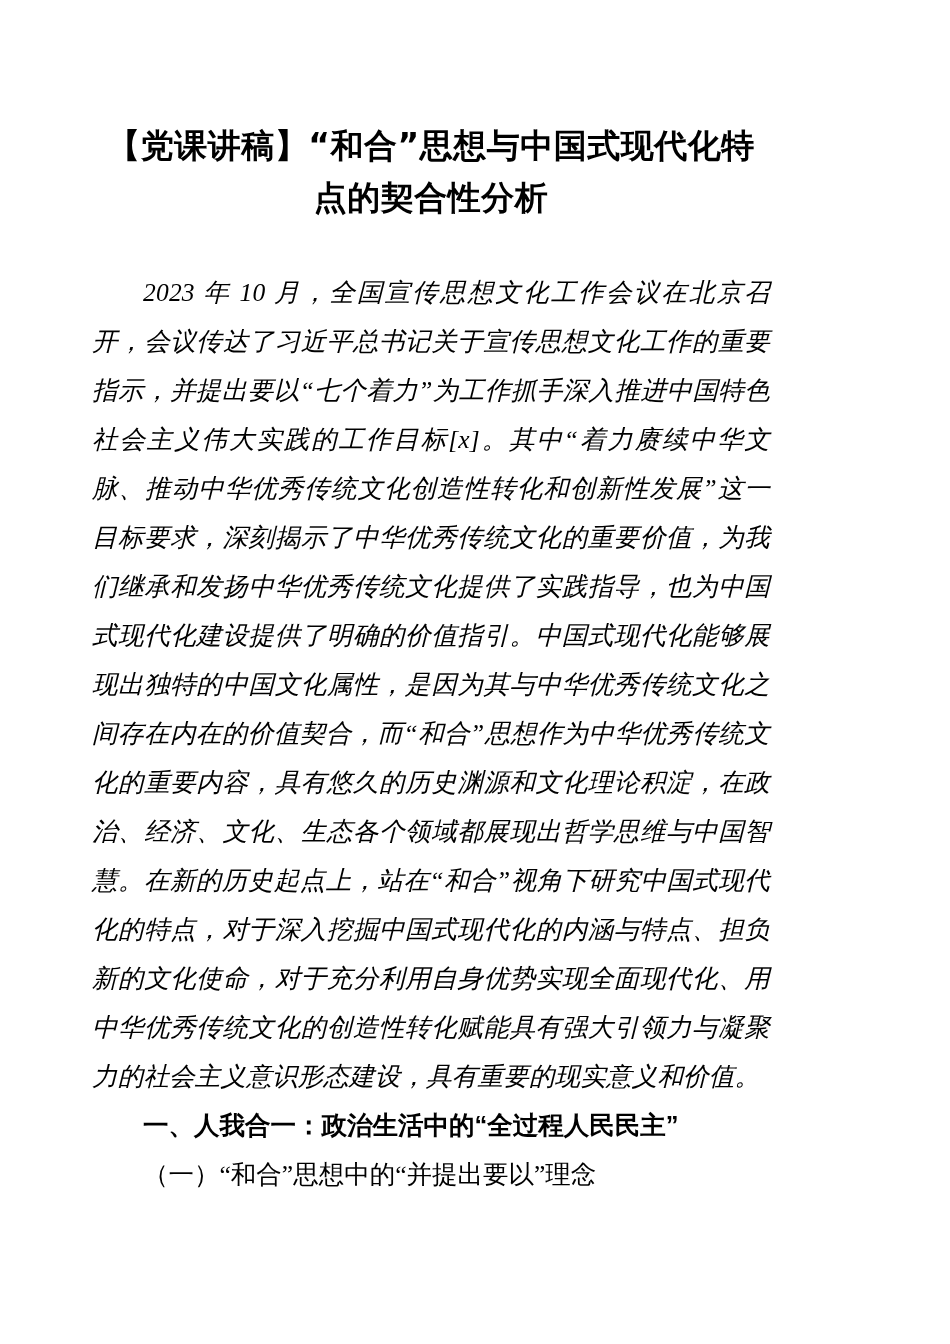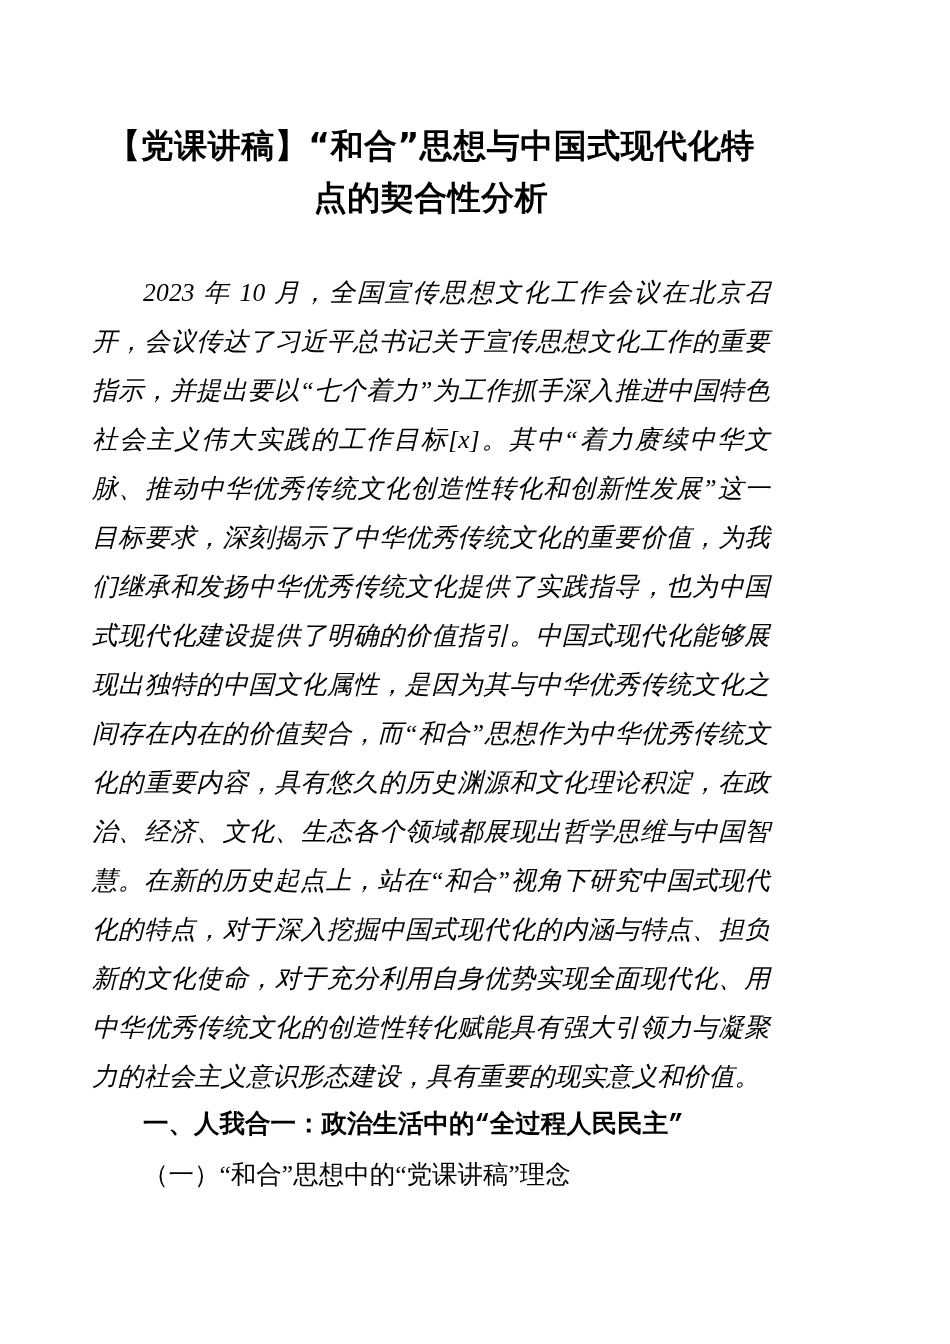--- a/index.html
+++ b/index.html
@@ -41,21 +41,21 @@
     text-justify: inter-character;
     margin: 0;
     letter-spacing: 0.2px;
     color: #000;
   }
   .indent2 {
     text-indent: 2em;
     font-style: italic;
   }
   .heading-1 {
-    font-family: Liberation Mono, monospace;
+    font-family: Liberation Sans, sans-serif;
     font-weight: bold;
     font-size: 25.5px;
     line-height: 49px;
     margin: 0;
     text-indent: 2em;
     color: #000;
   }
   .heading-2 {
     font-size: 25.5px;
     line-height: 49px;
@@ -68,15 +68,15 @@
 <body>
 
 <div class="page">
 
   <h1 class="doc-title">【党课讲稿】“和合”思想与中国式现代化特点的契合性分析</h1>
 
   <p class="body-p indent2">2023 年 10 月，全国宣传思想文化工作会议在北京召开，会议传达了习近平总书记关于宣传思想文化工作的重要指示，并提出要以“七个着力”为工作抓手深入推进中国特色社会主义伟大实践的工作目标[x]。其中“着力赓续中华文脉、推动中华优秀传统文化创造性转化和创新性发展”这一目标要求，深刻揭示了中华优秀传统文化的重要价值，为我们继承和发扬中华优秀传统文化提供了实践指导，也为中国式现代化建设提供了明确的价值指引。中国式现代化能够展现出独特的中国文化属性，是因为其与中华优秀传统文化之间存在内在的价值契合，而“和合”思想作为中华优秀传统文化的重要内容，具有悠久的历史渊源和文化理论积淀，在政治、经济、文化、生态各个领域都展现出哲学思维与中国智慧。在新的历史起点上，站在“和合”视角下研究中国式现代化的特点，对于深入挖掘中国式现代化的内涵与特点、担负新的文化使命，对于充分利用自身优势实现全面现代化、用中华优秀传统文化的创造性转化赋能具有强大引领力与凝聚力的社会主义意识形态建设，具有重要的现实意义和价值。</p>
 
   <p class="heading-1">一、人我合一：政治生活中的“全过程人民民主”</p>
 
-  <p class="heading-2">（一）“和合”思想中的“党课讲稿”理念</p>
+  <p class="heading-2">（一）“和合”思想中的“并提出要以”理念</p>
 
 </div>
 
 </body></html>

